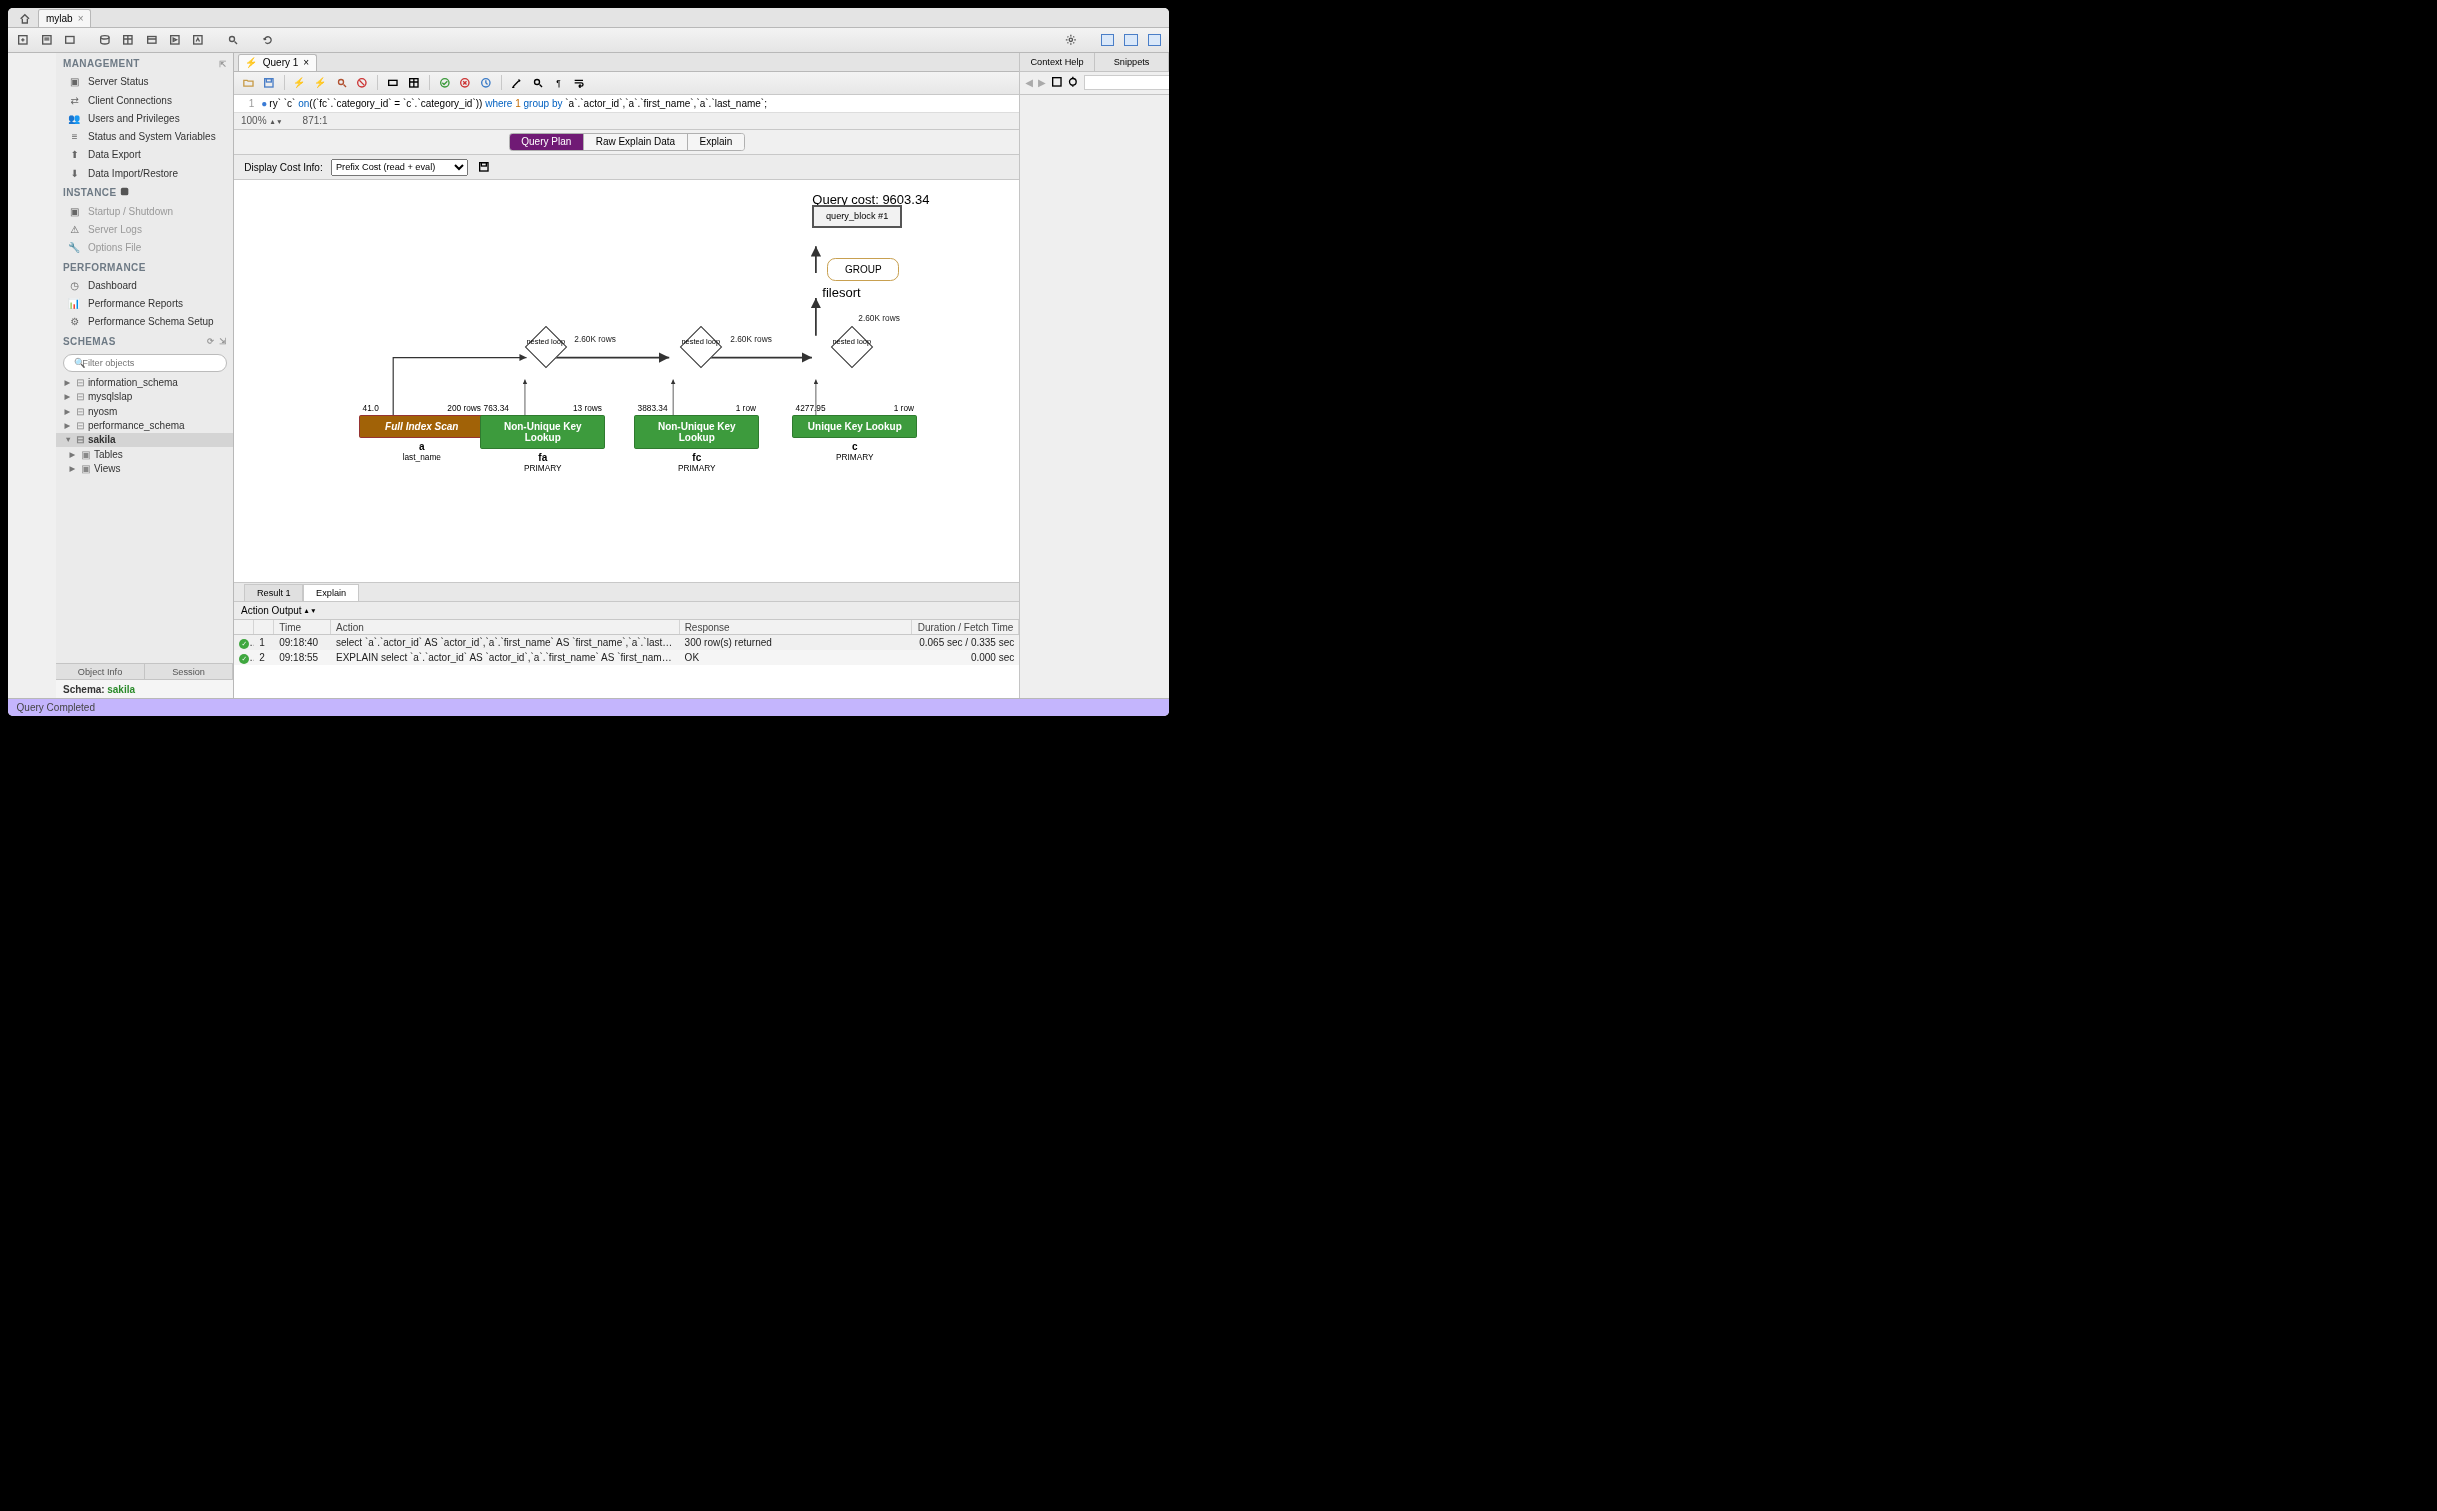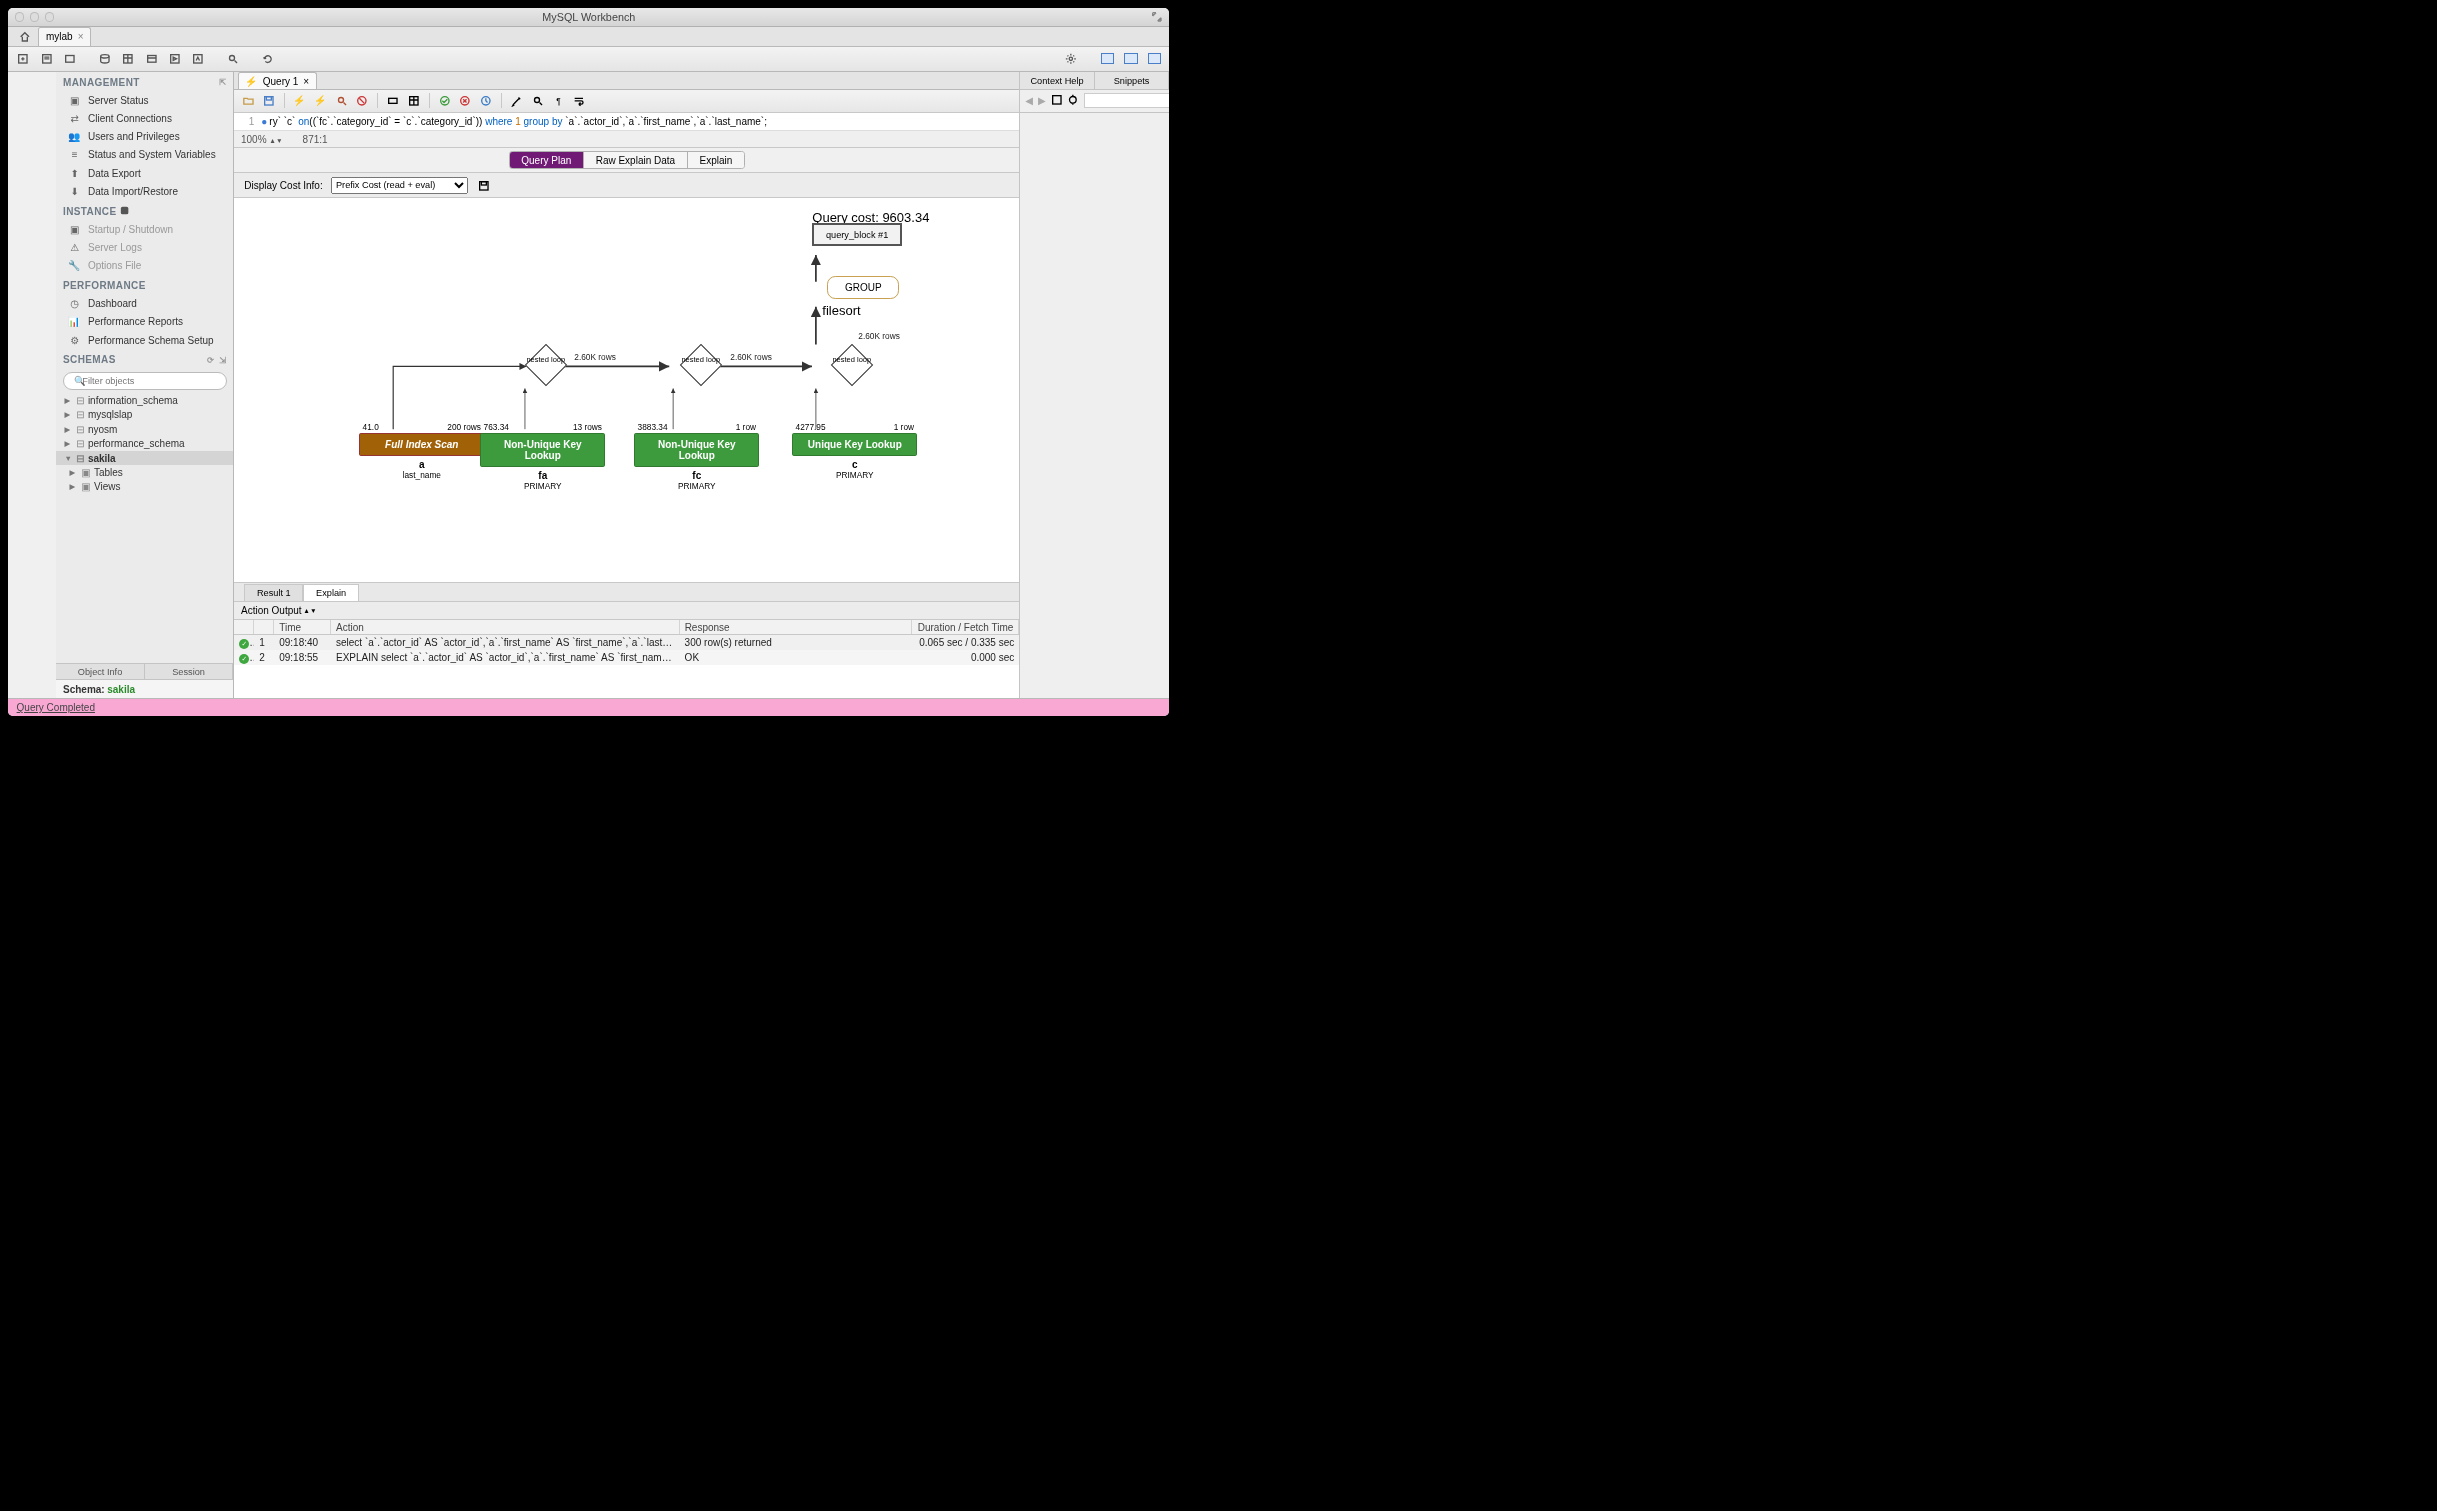--- a/index.html
+++ b/index.html
@@ -89,45 +89,34 @@
 .grid-row { height:15px; display:flex; font-size:9.2px; color:#222; align-items:center; }
 .grid-row.alt { background:#f5f5f5; }
 .grid-row > div { padding:0 5px; overflow:hidden; white-space:nowrap; text-overflow:ellipsis; }
 .col-st { width:20px; text-align:center; }
 .col-idx { width:20px; }
 .col-time { width:57px; }
 .col-act { width:350px; }
 .col-resp { width:233px; }
 .col-dur { width:108px; text-align:right; }
 .ok-dot { width:10px; height:10px; border-radius:50%; background:#3fa73f; display:inline-flex; align-items:center; justify-content:center; color:#fff; font-size:6.7px; }
-.statusbar { height:18.3px; background:#f9a8d4; border-top:0.8px solid #b8b8b8; display:flex; align-items:center; padding:0 8.3px; font-size:9.2px; color:#444;text-decoration:underline; }
+.statusbar { height:18.3px; background:#c4b5fd; border-top:0.8px solid #b8b8b8; display:flex; align-items:center; padding:0 8.3px; font-size:9.2px; color:#444; }
 .right-panel { width:150px; background:#efefef; border-left:0.8px solid #c4c4c4; display:flex; flex-direction:column; }
 .right-tabs { height:18.3px; display:flex; background:#e4e4e4; border-bottom:0.8px solid #c4c4c4; }
 .right-tabs .t { flex:1; text-align:center; font-size:9.2px; line-height:18.3px; border-right:0.8px solid #c4c4c4; cursor:pointer; }
 .right-tool { height:23px; background:#efefef; border-bottom:0.8px solid #c4c4c4; display:flex; align-items:center; padding:0 5px; gap:5px; }
 .right-tool .nav { color:#aaa; }
 .right-tool input { flex:1; height:15px; border:0.8px solid #ccc; font-size:9.2px; padding:0 3.3px; }
 svg.ico { width:11.7px; height:11.7px; fill:none; stroke:currentColor; stroke-width:1.6; }
 </style>
 </head>
 <body>
 
 <div class="window">
 
-  <div class="titlebar">
-    <div class="traffic">
-      <div class="dot"></div>
-      <div class="dot"></div>
-      <div class="dot"></div>
-    </div>
-    <div class="title">MySQL Workbench</div>
-    <svg class="ico expand-icon" viewBox="0 0 14 14" width="11.7" height="11.7">
-        <path d="M2 6 L6 2 M8 12 L12 8 M2 2h4 M2 2v4 M12 12h-4 M12 12v-4"></path>
-      </svg>
-  </div>
 
   <div class="tabbar">
     <div class="home-icon">
       <svg class="ico" viewBox="0 0 14 14" width="11.7" height="11.7">
           <path d="M2 7 L7 2 L12 7 M4 7v5h6V7"></path>
         </svg>
     </div>
     <div class="conn-tab">
       <span>mylab</span>
       <span class="x">×</span>

